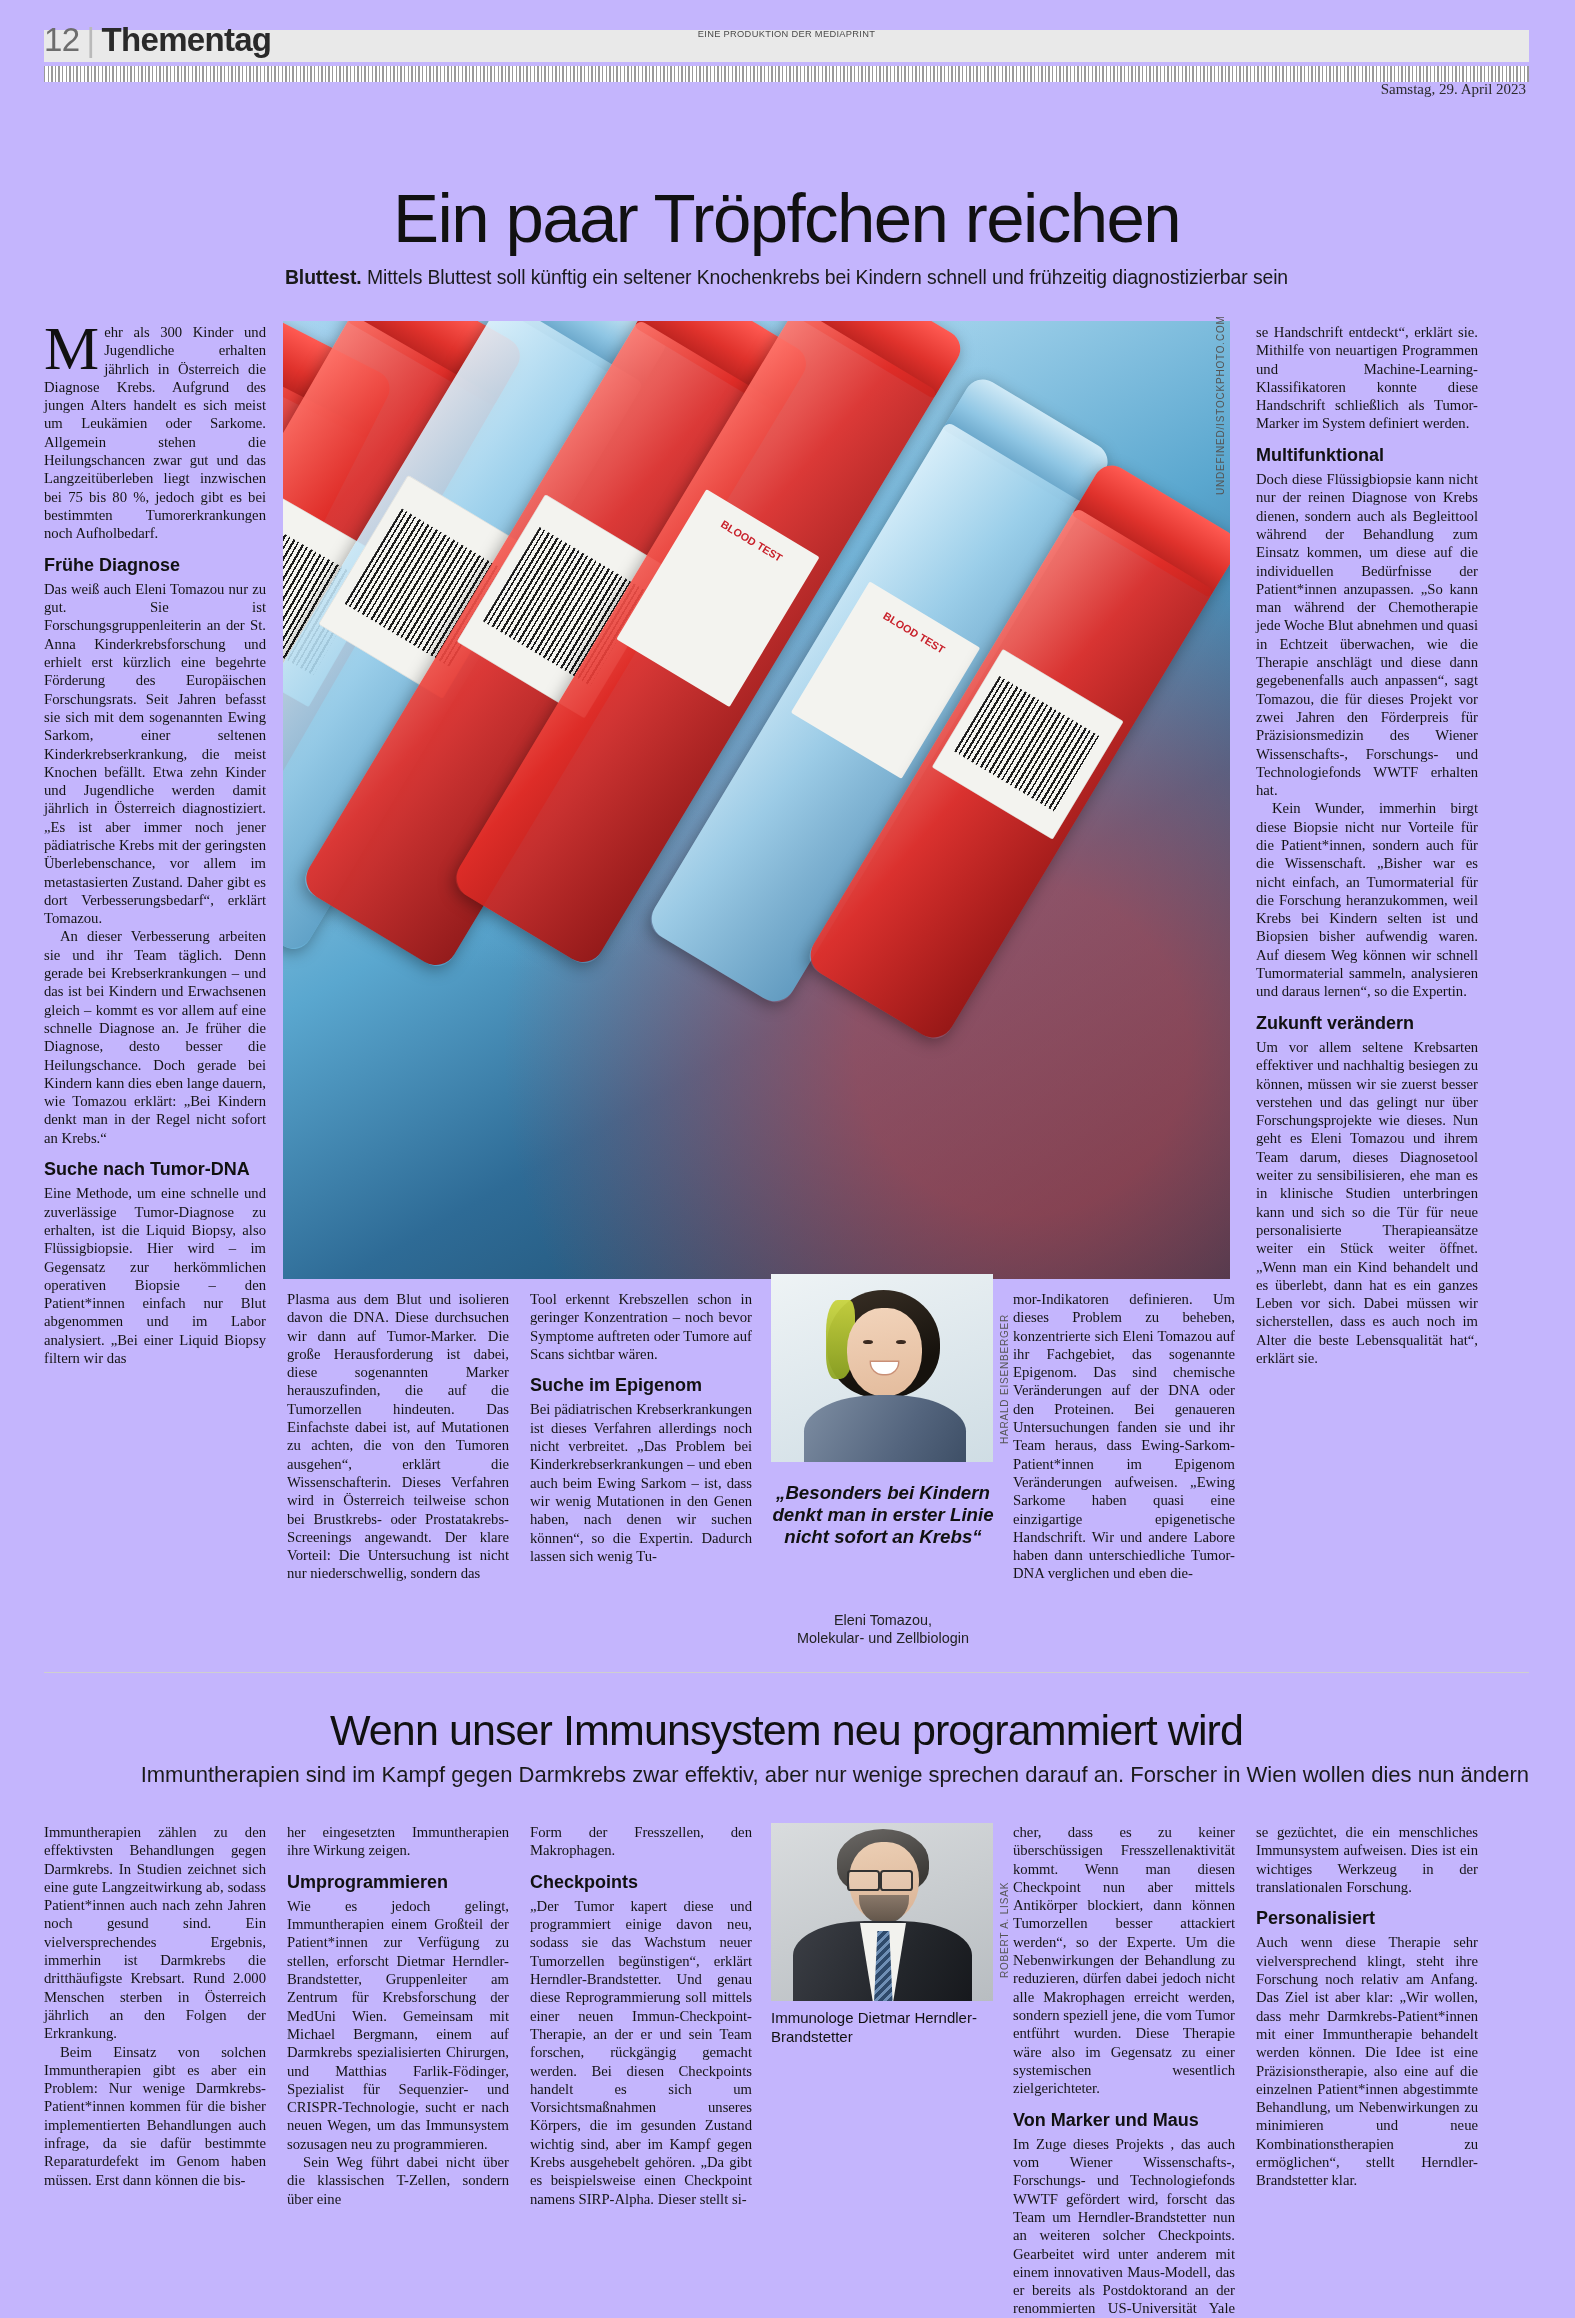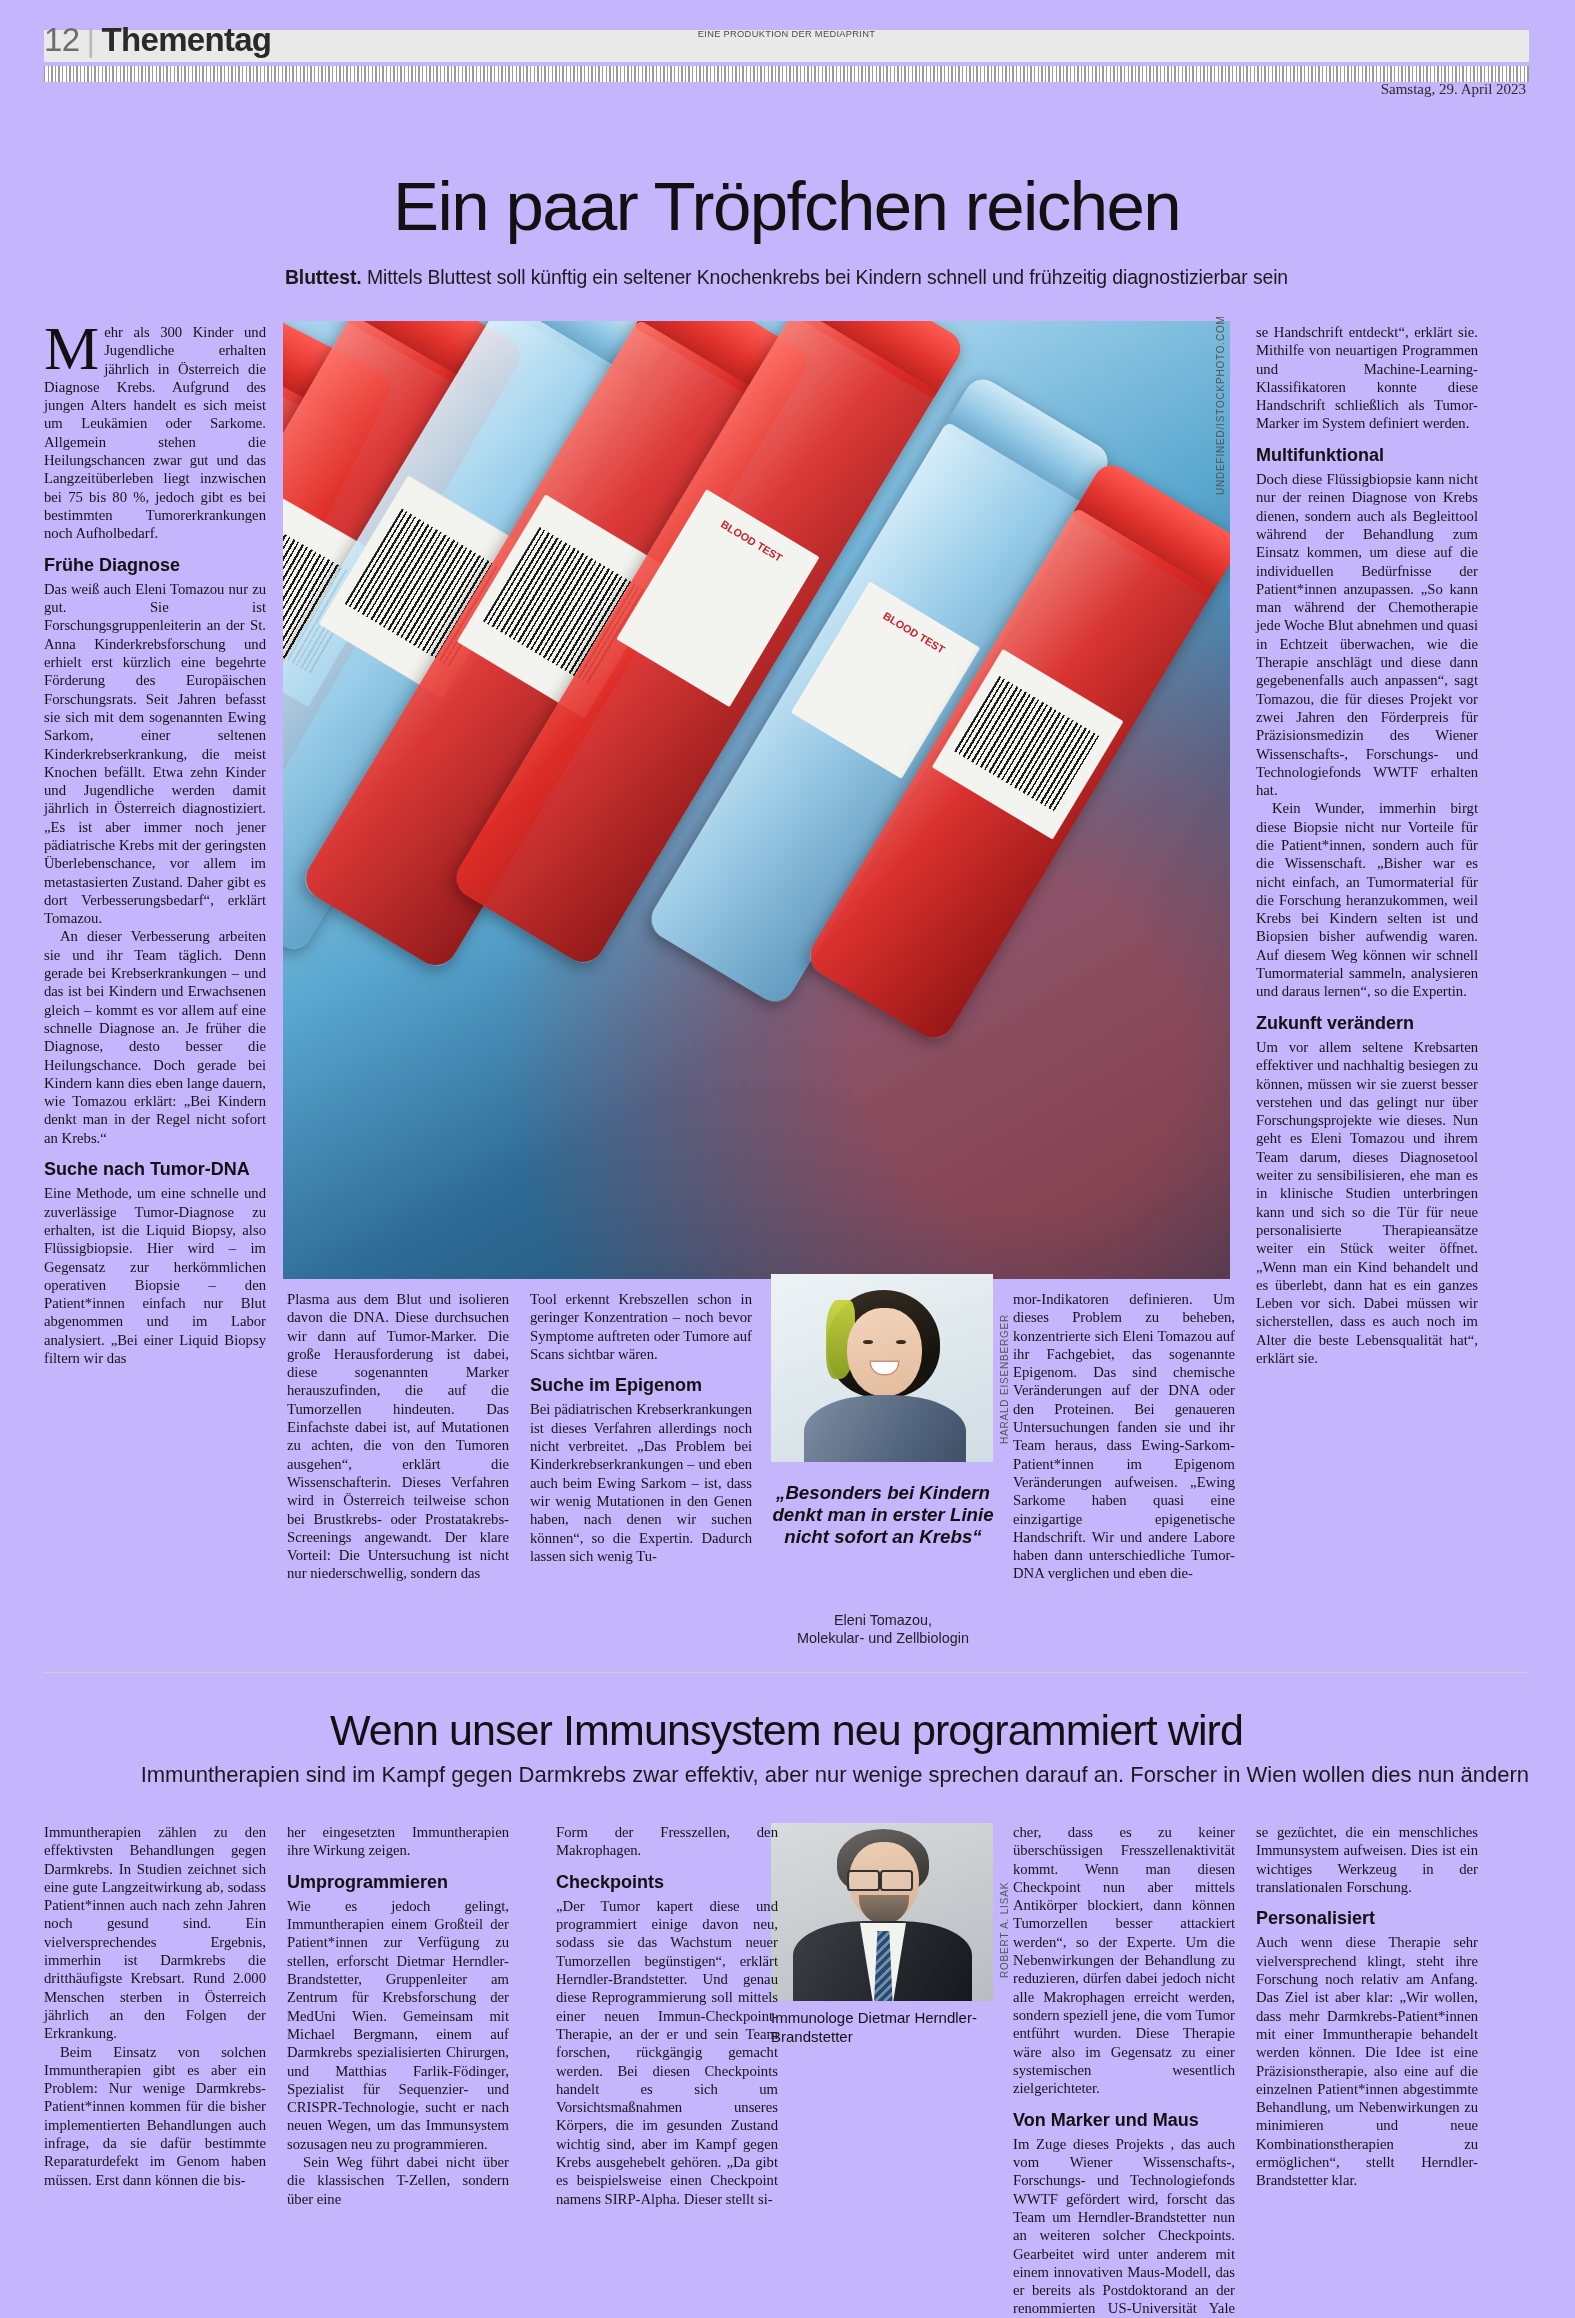--- a/index.html
+++ b/index.html
@@ -16,21 +16,21 @@
   .mh-c1{font-family:"Liberation Sans Narrow","Liberation Sans",sans-serif;font-size:18px;font-weight:700;
          letter-spacing:0.4px;color:#2b2b2b;line-height:1.05;}
   .mh-c2{font-family:"Liberation Sans Narrow","Liberation Sans",sans-serif;font-size:9.3px;font-weight:400;
          letter-spacing:0.3px;color:#4a4a4a;line-height:1.2;margin-top:1.4px;}
   .mh-right{position:absolute;right:2.9px;top:5.7px;font-family:Liberation Serif, serif;
             font-size:15px;color:#2b2b2b;white-space:nowrap;margin-top:45px;}
   .hatch{position:absolute;left:44px;top:66px;width:1485px;height:16px;
          background:repeating-linear-gradient(90deg,#9a9a9a 0 1.4px,#ffffff 1.4px 3.6px);}
 
   
-  .a1-title{position:absolute;left:44px;top:172px;width:1485px;text-align:center;
+  .a1-title{position:absolute;left:44px;top:184px;width:1485px;text-align:center;
             font-family:"Liberation Sans Narrow","Liberation Sans",sans-serif;
             font-size:69px;font-weight:400;letter-spacing:-1.6px;color:#111;line-height:1.02;}
   .a1-sub{position:absolute;left:44px;top:266px;width:1485px;text-align:center;
           font-family:"Liberation Sans Narrow","Liberation Sans",sans-serif;
           font-size:19.4px;font-weight:400;letter-spacing:-0.1px;color:#1a1a1a;}
   .a1-sub b{font-weight:700;}
 
   
   .col{position:absolute;font-size:14.7px;line-height:18.3px;text-align:justify;
        -webkit-hyphens:auto;hyphens:auto;color:#141414;}
@@ -271,21 +271,21 @@
     <p>Beim Einsatz von solchen Immuntherapien gibt es aber ein Problem: Nur wenige Darmkrebs-Patient*innen kommen für die bisher implementierten Behandlungen auch infrage, da sie dafür bestimmte Reparaturdefekt im Genom haben müssen. Erst dann können die bis-</p>
   </div>
 
   <div class="col" style="left:287px;top:1823px;width:222px;">
     <p>her eingesetzten Immuntherapien ihre Wirkung zeigen.</p>
     <div class="sec">Umprogrammieren</div>
     <p>Wie es jedoch gelingt, Immuntherapien einem Großteil der Patient*innen zur Verfügung zu stellen, erforscht Dietmar Herndler-Brandstetter, Gruppenleiter am Zentrum für Krebsforschung der MedUni Wien. Gemeinsam mit Michael Bergmann, einem auf Darmkrebs spezialisierten Chirurgen, und Matthias Farlik-Födinger, Spezialist für Sequenzier- und CRISPR-Technologie, sucht er nach neuen Wegen, um das Immunsystem sozusagen neu zu programmieren.</p>
     <p>Sein Weg führt dabei nicht über die klassischen T-Zellen, sondern über eine</p>
   </div>
 
-  <div class="col" style="left:530px;top:1823px;width:222px;margin-left:26px;">
+  <div class="col" style="left:530px;top:1823px;width:222px;">
     <p>Form der Fresszellen, den Makrophagen.</p>
     <div class="sec">Checkpoints</div>
     <p>„Der Tumor kapert diese und programmiert einige davon neu, sodass sie das Wachstum neuer Tumorzellen begünstigen“, erklärt Herndler-Brandstetter. Und genau diese Reprogrammierung soll mittels einer neuen Immun-Checkpoint-Therapie, an der er und sein Team forschen, rückgängig gemacht werden. Bei diesen Checkpoints handelt es sich um Vorsichtsmaßnahmen unseres Körpers, die im gesunden Zustand wichtig sind, aber im Kampf gegen Krebs ausgehebelt gehören. „Da gibt es beispielsweise einen Checkpoint namens SIRP-Alpha. Dieser stellt si-</p>
   </div>
 
   <div class="col" style="left:1013px;top:1823px;width:222px;">
     <p>cher, dass es zu keiner überschüssigen Fresszellenaktivität kommt. Wenn man diesen Checkpoint nun aber mittels Antikörper blockiert, dann können Tumorzellen besser attackiert werden“, so der Experte. Um die Nebenwirkungen der Behandlung zu reduzieren, dürfen dabei jedoch nicht alle Makrophagen erreicht werden, sondern speziell jene, die vom Tumor entführt wurden. Diese Therapie wäre also im Gegensatz zu einer systemischen wesentlich zielgerichteter.</p>
     <div class="sec">Von Marker und Maus</div>
     <p>Im Zuge dieses Projekts , das auch vom Wiener Wissenschafts-, Forschungs- und Technologiefonds WWTF gefördert wird, forscht das Team um Herndler-Brandstetter nun an weiteren solcher Checkpoints. Gearbeitet wird unter anderem mit einem innovativen Maus-Modell, das er bereits als Postdoktorand an der renommierten US-Universität Yale genutzt hat. Dabei werden Mäu-</p>
   </div>

